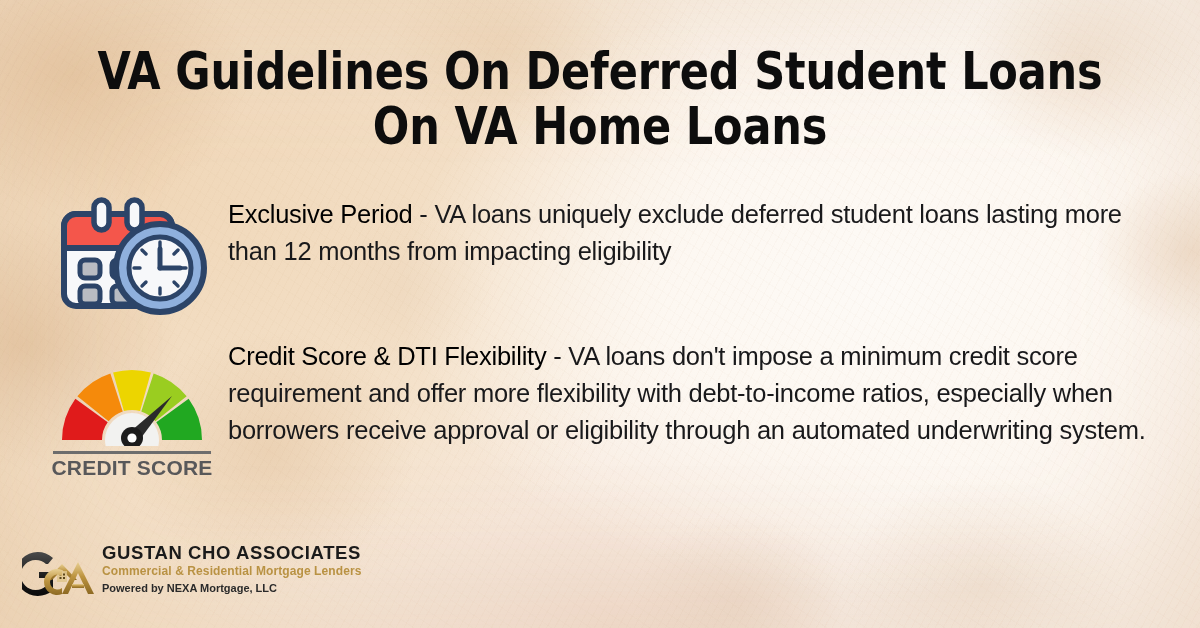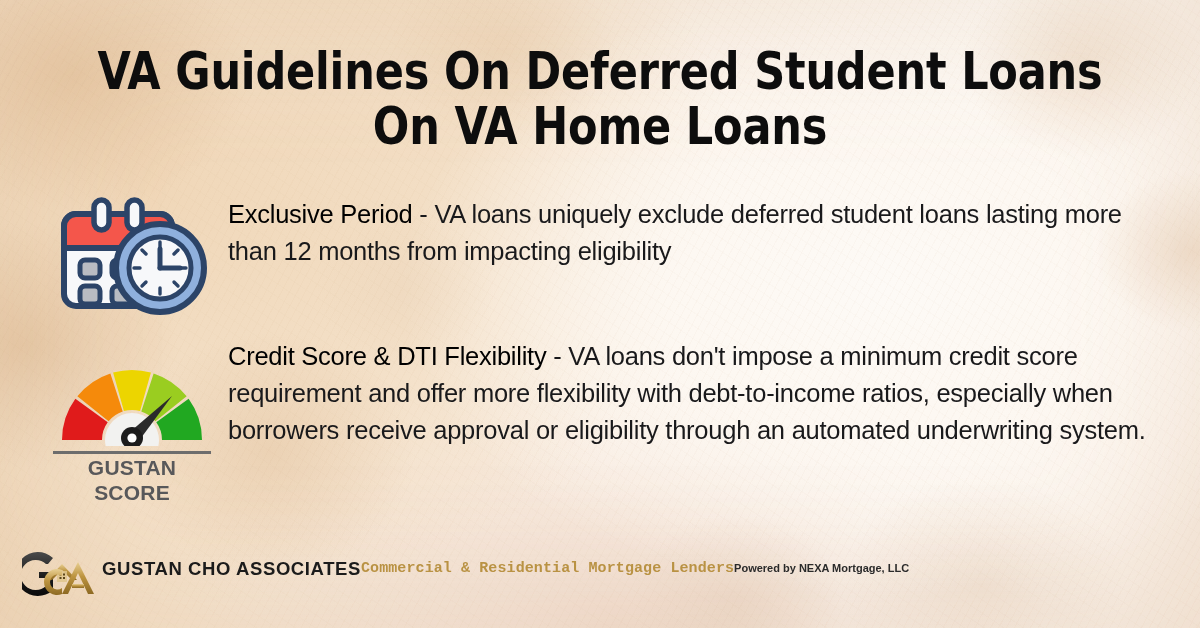--- a/index.html
+++ b/index.html
@@ -136,35 +136,35 @@
     position: absolute;
     left: 22px;
     top: 8px;
     display: flex;
     align-items: center;
   }
   .logo-mark { flex: 0 0 auto; }
   .logo-words {
     margin-left: 4px;
     display: flex;
-    flex-direction: row;
+    flex-direction: column;
     justify-content: center;
   }
   .logo-name {
     font-family: "Liberation Sans", sans-serif;
     font-weight: 700;
     font-size: 18.5px;
     letter-spacing: 0.6px;
     color: #1b1b1b;
     line-height: 1.08;
   }
   .logo-tag {
-    font-family: Liberation Mono, monospace;
-    font-weight: 700;
-    font-size: 15px;
+    font-family: Liberation Sans, sans-serif;
+    font-weight: 700;
+    font-size: 12px;
     letter-spacing: 0.1px;
     color: #b99243;
     line-height: 1.25;
     margin-top: 1px;
   }
   .logo-sub {
     font-family: "Liberation Sans", sans-serif;
     font-weight: 700;
     font-size: 11px;
     letter-spacing: 0px;
@@ -268,21 +268,21 @@
               <path d="M 56.63 -41.15 A 70 70 0 0 1 70 0 L 30 0 A 30 30 0 0 0 24.27 -17.63 Z" fill="#21a821"></path>
 
               <circle cx="0" cy="0" r="27" fill="#f2f2f0"></circle>
 
               <path d="M -4.5 -6 L 40 -44 L 9 -2 Z" fill="#2b2b2b"></path>
               <circle cx="0" cy="-2" r="11" fill="#1c1c1c"></circle>
               <circle cx="0" cy="-2" r="4.6" fill="#ffffff"></circle>
             </g>
           </svg>
           <div class="cs-rule"></div>
-          <div class="cs-label">GUSTAN SCORE</div>
+          <div class="cs-label">CREDIT SCORE</div>
         </div>
       </div>
       <div class="text-cell">
         <p class="body-text"><span class="lead">Credit Score &amp; DTI Flexibility</span><span> - </span><span>VA loans don't impose a minimum credit score requirement and offer more flexibility with debt-to-income ratios, especially when borrowers receive approval or eligibility through an automated underwriting system.</span></p>
       </div>
     </div>
 
     <div class="footer">
 
       <div class="footer-logo">

